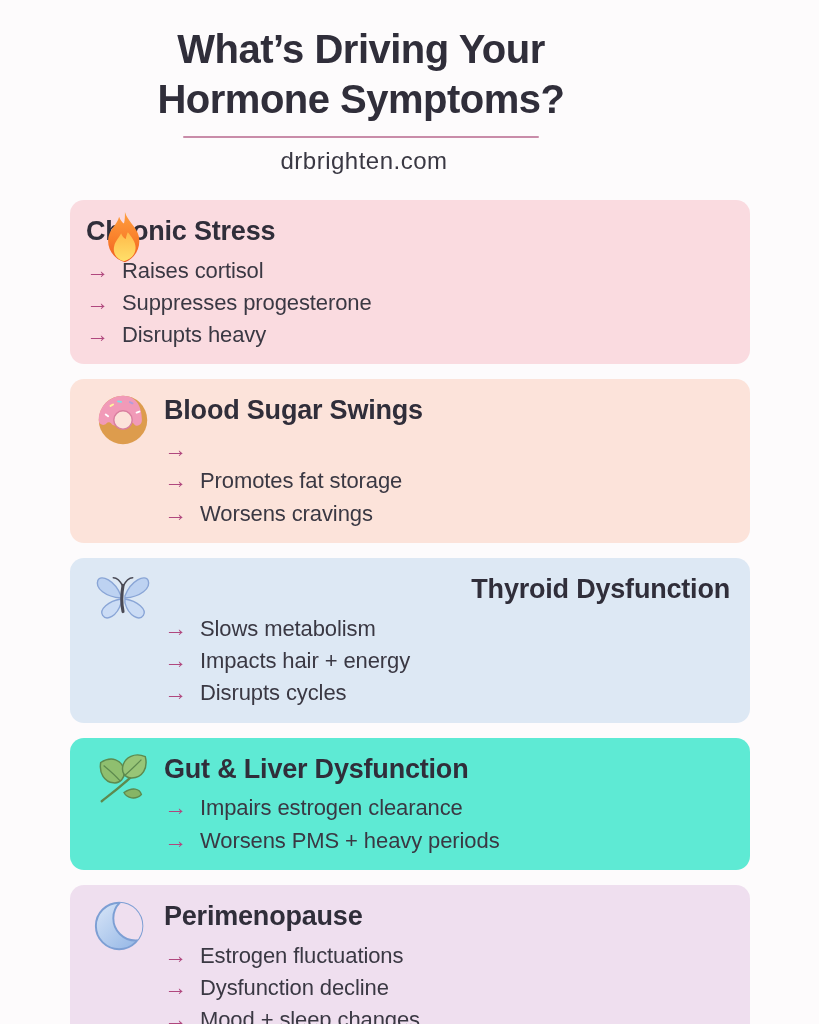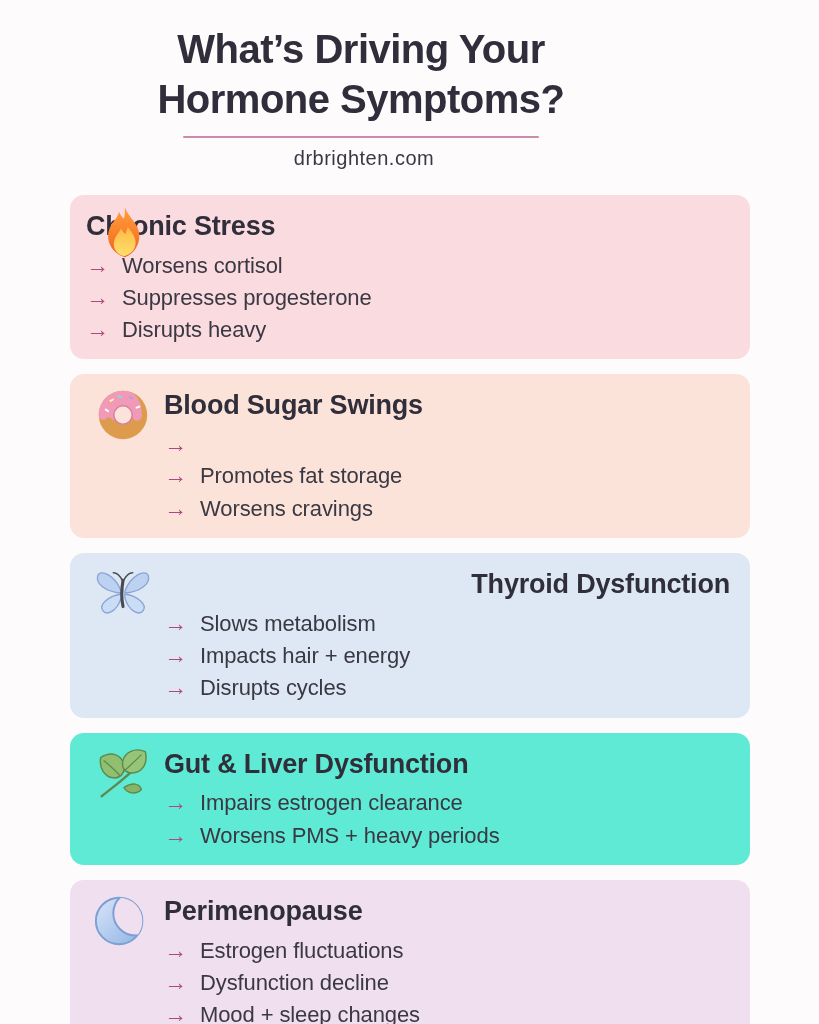--- a/index.html
+++ b/index.html
@@ -14,21 +14,21 @@
   
   .header { text-align: center; }
   .title {
     font-size: 40px; font-weight: 700; line-height: 1.26;
     letter-spacing: -0.5px; color: var(--title, #302e3a);
   }
   .divider {
     width: 356px; height: 2px; margin: 11px auto 9px auto;
     background: var(--divider, #c98ca9); border-radius: 1px;
   }
-  .site { font-size: 20px; color: var(--text, #3a3843); letter-spacing: 0.5px; padding-left: 6px; }
+  .site { font-size: 24px; color: var(--text, #3a3843); letter-spacing: 0.5px; padding-left: 6px; }
 
   
   .cards {
     width: 680px; margin: 25px auto 0 70px;
     display: flex; flex-direction: column; gap: 15px;
   }
   .card {
     position: relative; border-radius: 14px;
     padding: 15px 20px 17px 94px; min-height: 132px;
   }
@@ -79,21 +79,21 @@
                 <stop offset="1" stop-color="#ffe06a"></stop>
             </linearGradient>
           </defs>
           <path d="M34 3c3 10 11 14 14 24 3 11-2 23-14 28-13-4-19-15-17-26 2-9 9-13 11-21 1 3 3 6 5 7 1-4 1-8 1-12z" fill="url(#fireOuter)"></path>
           <path d="M33 54c-8-2-12-9-10-16 1-5 5-8 7-13 1 3 3 5 5 6 0-2 1-5 2-7 4 5 8 10 8 16 0 7-5 12-12 14z" fill="url(#fireInner)"></path>
         </svg>
       </span>
       <div class="card-title">Chronic Stress</div>
       <div class="item">
         <span class="arrow">→</span>
-        <span class="item-text">Worsens cortisol</span>
+        <span class="item-text">Raises cortisol</span>
       </div>
       <div class="item">
         <span class="arrow">→</span>
         <span class="item-text">Suppresses progesterone</span>
       </div>
       <div class="item">
         <span class="arrow">→</span>
         <span class="item-text">Disrupts heavy</span>
       </div>
     </div>

